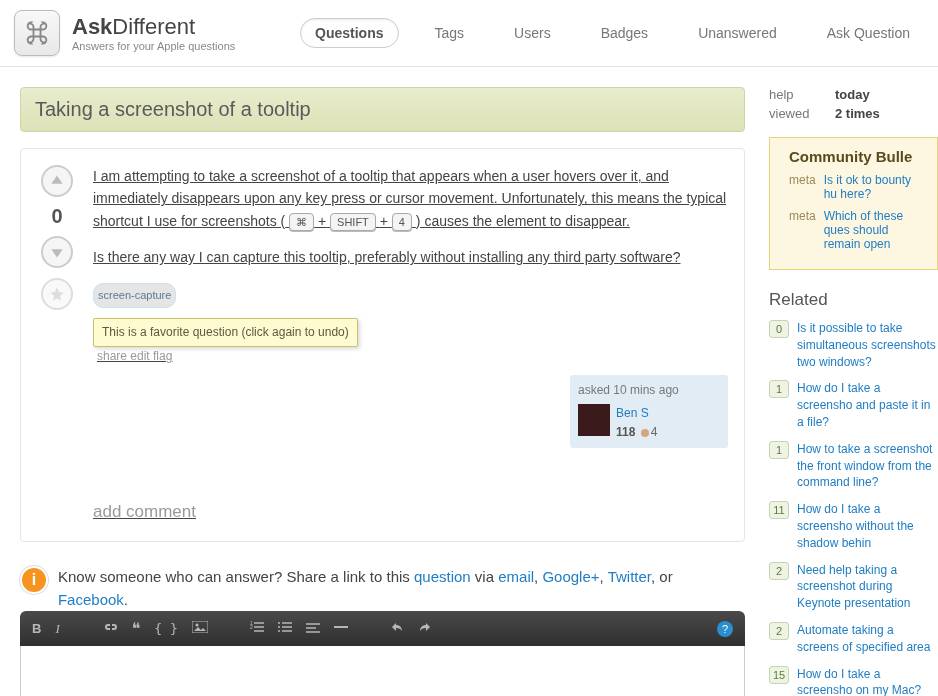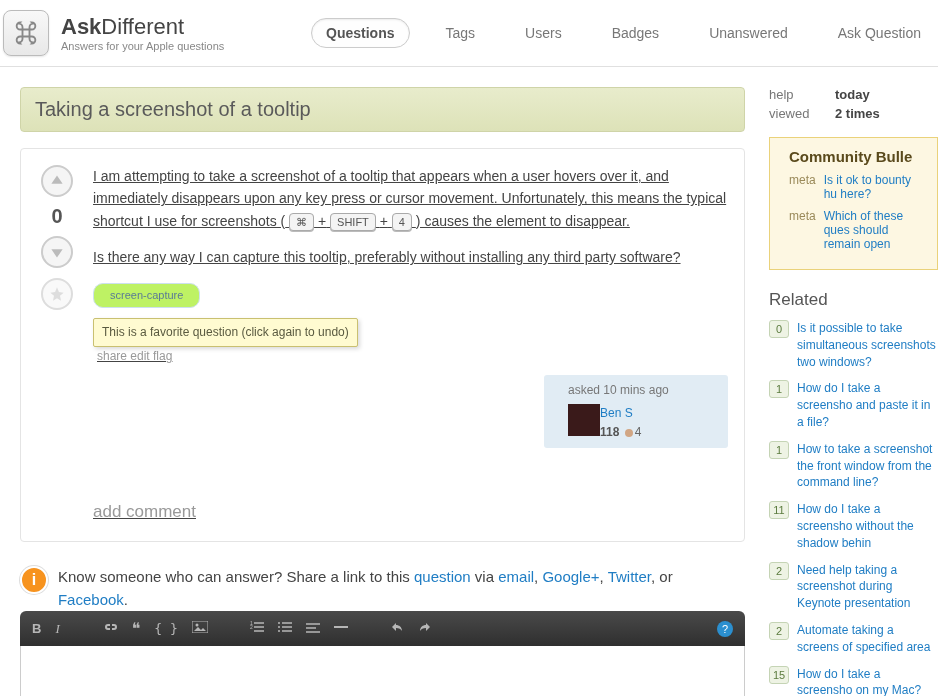--- a/index.html
+++ b/index.html
@@ -1,18 +1,18 @@
 <!DOCTYPE html>
 <html><head>
 <meta charset="utf-8">
 <style>
 * { margin: 0; padding: 0; box-sizing: border-box; }
 body { font-family: "Helvetica Neue", Helvetica, Arial, sans-serif; font-size: 13px; color: #333; background: #fff; }
 
-.header { display: flex; align-items: center; padding: 10px 3px; border-bottom: 1px solid #e0e0e0; }
+.header { display: flex; align-items: center; padding: 10px 14px; border-bottom: 1px solid #e0e0e0; }
 .logo-box { width: 46px; height: 46px; border: 1px solid #bbb; border-radius: 8px; background: linear-gradient(#f8f8f8,#e8e8e8); display:flex; align-items:center; justify-content:center; margin-right:12px; box-shadow: 0 1px 2px rgba(0,0,0,0.1);}
 .logo-box svg { width: 28px; height: 28px; }
 .site-title { display:flex; flex-direction:column; }
 .site-title .main { font-size: 22px; font-weight: 300; color: #444; }
 .site-title .main b { font-weight:700; }
 .site-title .sub { font-size: 11px; color: #888; }
 
 .nav { margin-left: auto; display:flex; gap: 22px; align-items:center; font-size: 14px; color: #777; }
 .nav-item { cursor:pointer; padding: 6px 14px; border-radius: 16px; }
 .nav-item.active { background: #fefefe; border: 1px solid #ccc; color: #555; font-weight: 600; box-shadow: inset 0 1px 2px rgba(0,0,0,0.08);}
@@ -28,29 +28,29 @@
 .vote-col { width: 40px; display:flex; flex-direction:column; align-items:center; gap:4px; }
 .vote-btn { width:32px; height:32px; border-radius:50%; border:2px solid #ccc; background:#f5f5f5; display:flex; align-items:center; justify-content:center; cursor:pointer; color:#aaa;}
 .vote-score { font-size: 20px; font-weight: bold; color:#555; margin: 4px 0; }
 .fav-btn { width:32px; height:32px; border-radius:50%; border:2px solid #ddd; background:#f9f9f9; display:flex; align-items:center; justify-content:center; cursor:pointer; color:#ccc; margin-top:6px;}
 
 .post-body { flex:1; font-size: 14px; line-height: 1.6; color: #444; text-decoration: underline; }
 .post-body p { margin-bottom: 14px; }
 .kbd { display:inline-block; border:1px solid #aaa; border-radius:4px; padding: 0 6px; font-size: 11px; background:#f4f4f4; box-shadow: 0 1px 0 #bbb; font-family: inherit; color:#555; line-height:1.5;}
 
 .tags { margin-top: 8px; }
-.tag { display:inline-block; background:#bef264; color:#5b7b95; font-size:11px; padding: 3px 16px; border-radius: 10px; cursor:pointer; border:1px solid #cde0ee;}
+.tag { display:inline-block; background:#e5e5e5; color:#5b7b95; font-size:11px; padding: 3px 4px; border-radius: 10px; cursor:pointer; border:1px solid #cde0ee;}
 
 .tooltip-box { position:relative; margin-top:10px; }
 .tooltip { display:inline-block; background:#fffbd1; border:1px solid #c9c071; padding: 4px 8px; font-size: 12px; color:#5a5a40; border-radius:2px; box-shadow: 2px 2px 4px rgba(0,0,0,0.15);}
 .under-tooltip { font-size:12px; color:#999; padding-left:4px;}
 
-.user-card { float:right; background:#e1ecf4; border-radius:3px; padding:6px 24px; width:184px; font-size:12px; color:#666; margin-top: 8px;}
+.user-card { float:right; background:#e1ecf4; border-radius:3px; padding:6px 8px; width:158px; font-size:12px; color:#666; margin-top: 8px;}
 .user-card .when { color:#777; margin-bottom:4px;}
-.user-card .urow { display:flex; align-items:flex-start;}
+.user-card .urow { display:flex; gap:6px; align-items:flex-start;}
 .user-card .avatar { width:32px; height:32px; background:#3a1a1a; }
 .user-card .uname { color:#1f7dc4; }
 .user-card .rep { color:#555; font-weight:bold;}
 .badge-bronze { display:inline-block; width:8px; height:8px; border-radius:50%; background:#d1a684; vertical-align:middle; margin: 0 2px;}
 
 .add-comment { clear:both; padding-top: 50px; font-size:17px; color:#999; cursor:pointer;}
 
 .share-box { margin-top: 24px; display:flex; gap:10px; align-items:flex-start;}
 .share-icon { width:28px; height:28px; border-radius:50%; background:#f7931e; border:2px solid #fff; box-shadow:0 0 0 1px #ddd; color:#fff; display:flex; align-items:center; justify-content:center; font-weight:bold; font-size:16px;}
 .share-text { font-size:15px; color:#444; line-height:1.5;}

